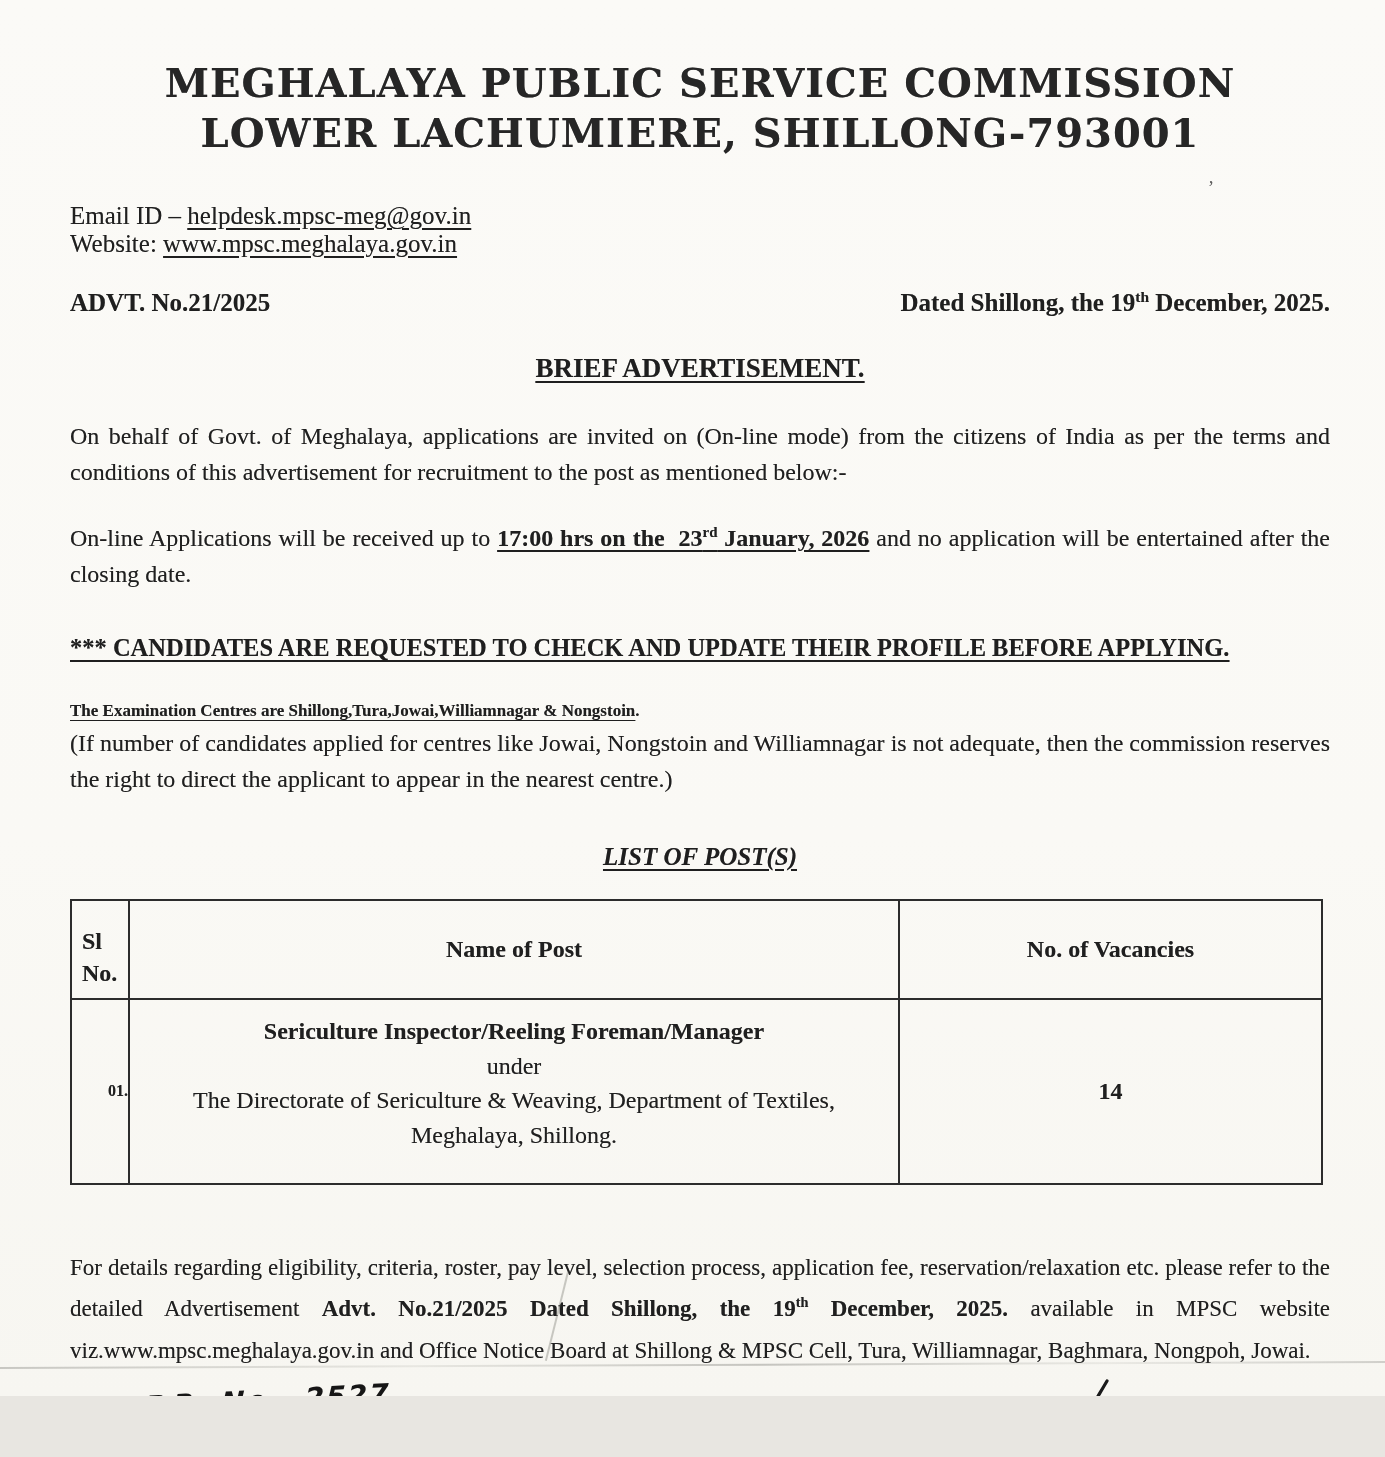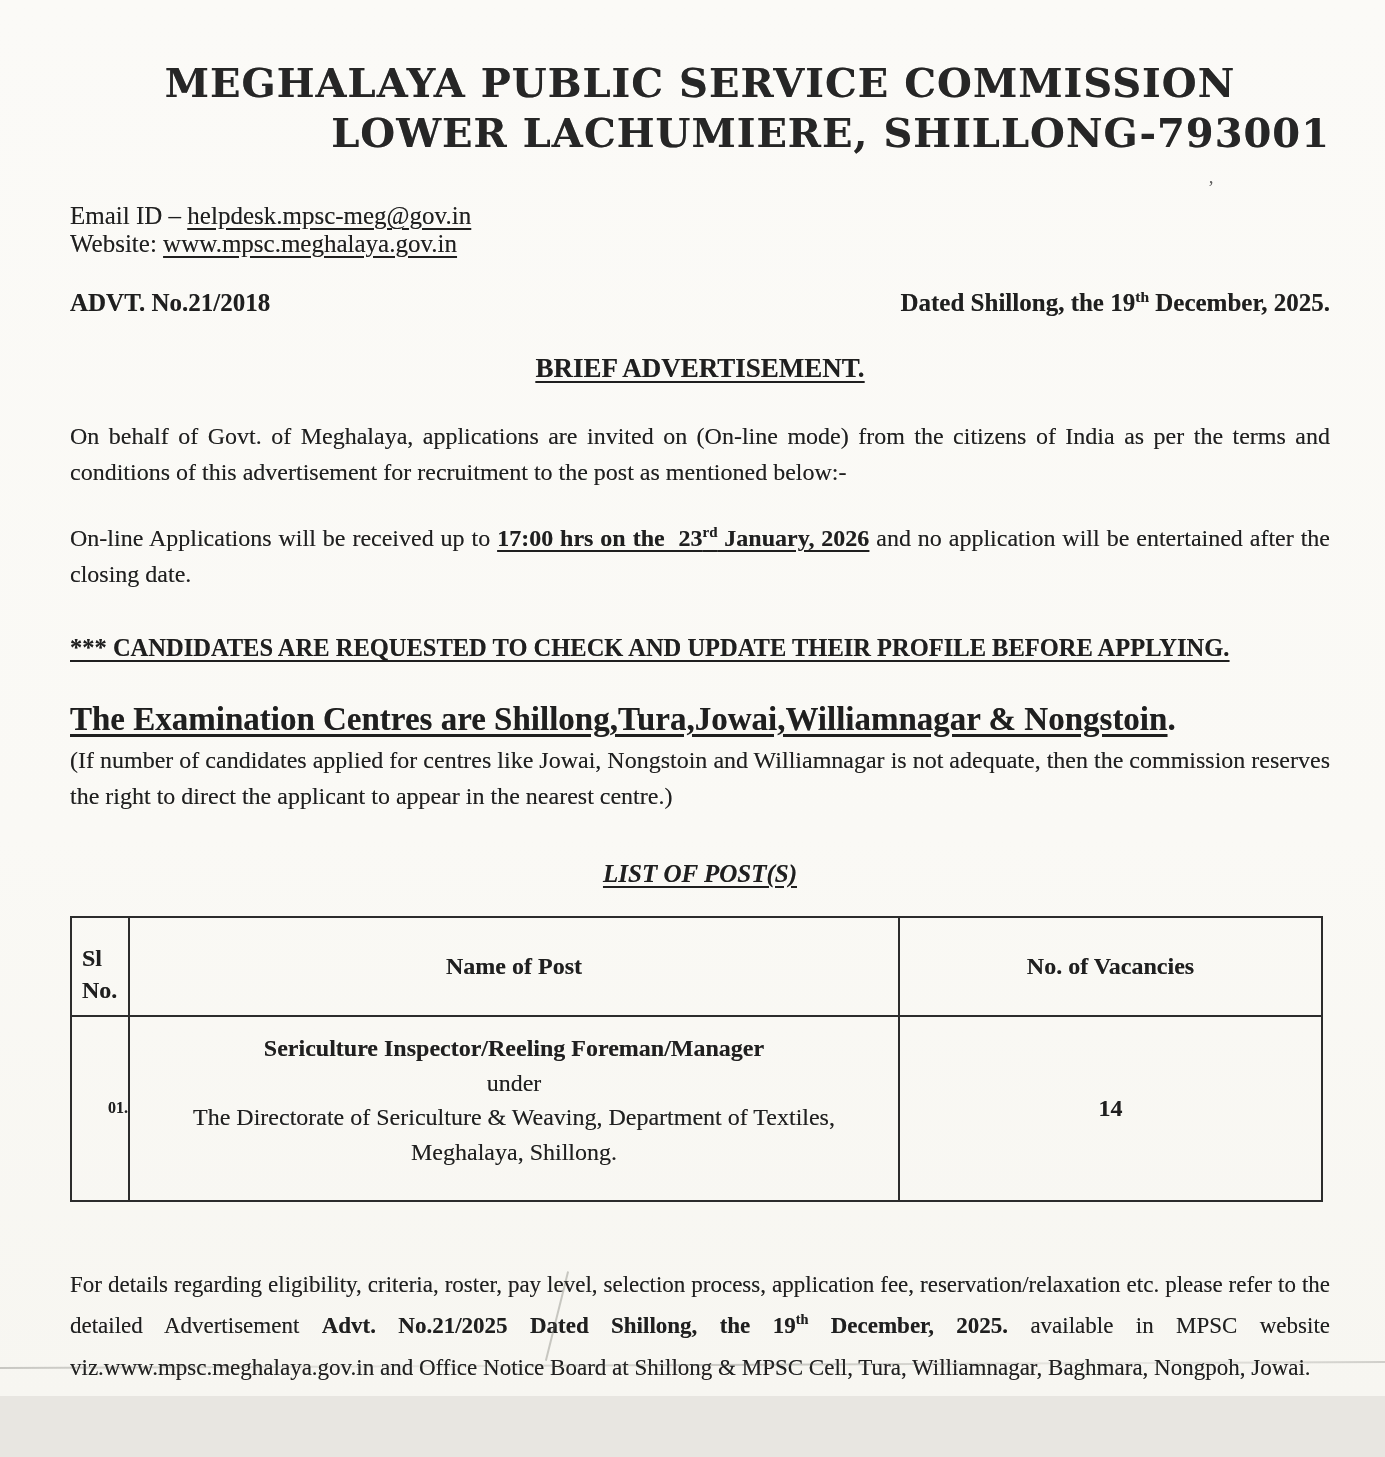--- a/index.html
+++ b/index.html
@@ -11,35 +11,35 @@
     margin: 0 auto;
     background: linear-gradient(180deg, #fbfaf7 0%, #faf9f5 60%, #f7f6f1 100%);
     color: #1f1f1f;
     font-family: "Liberation Serif", serif;
     padding: 58px 55px 0 70px;
     overflow: hidden;
     text-shadow: 0 0 0.6px rgba(20,20,20,0.45);
   }
   .doc-header { text-align: center; font-family: "DejaVu Serif", serif; font-weight: bold; letter-spacing: 1px; color: #262626; }
   .doc-header .h1 { font-size: 40px; line-height: 1.25; }
-  .doc-header .h2 { font-size: 40px; line-height: 1.25; text-align: right; }
+  .doc-header .h2 { font-size: 40px; line-height: 1.25; }
   .row { display: flex; justify-content: space-between; align-items: baseline; }
   .contact-row { margin-top: 44px; font-size: 25px; flex-direction: column; }
   .advt-row { margin-top: 30px; font-size: 25px; font-weight: bold; }
   .ul { text-decoration: underline; text-underline-offset: 4px; }
   .bold { font-weight: bold; }
   .bu { font-weight: bold; text-decoration: underline; text-underline-offset: 4px; white-space: pre-wrap; }
   .sup { vertical-align: super; font-size: 0.62em; }
   .center { text-align: center; }
   .doc-title { margin-top: 36px; font-size: 27px; }
   p.body { margin-top: 34px; font-size: 24px; line-height: 1.5; text-align: justify; }
   p.deadline { margin-top: 30px; }
   p.notice { margin-top: 38px; font-size: 24.5px; line-height: 1.5; }
   .centres-wrap { margin-top: 34px; }
-  .centres-head { font-size: 33px; }
+  .centres-head { font-size: 17px; }
   p.centres-note { margin-top: 4px; font-size: 24px; line-height: 1.5; text-align: justify; }
   .list-title { margin-top: 46px; font-size: 25px; font-style: italic; }
   table.posts { margin-top: 28px; width: 1253px; border-collapse: collapse; }
   table.posts th, table.posts td { border: 2.5px solid #2c2c2c; }
   th.sl { width: 58px; font-size: 24px; white-space: pre-line; text-align: left; padding: 24px 6px 8px 10px; line-height: 1.35; margin-top: 25px; }
   th.post { width: 770px; font-size: 24px; padding: 10px; }
   th.vac { font-size: 24px; padding: 10px; }
   td.sl { text-align: right; font-weight: bold; font-size: 16px; }
   td.post { text-align: center; font-size: 24px; padding: 14px 60px 30px 60px; line-height: 1.45; }
   td.vac { text-align: center; font-weight: bold; font-size: 24px; border-radius: 17px; }
@@ -73,21 +73,21 @@
   <div class="row contact-row">
     <div>
       <span>Email ID – </span><span class="ul">helpdesk.mpsc-meg@gov.in</span>
     </div>
     <div>
       <span>Website: </span><span class="ul">www.mpsc.meghalaya.gov.in</span>
     </div>
   </div>
 
   <div class="row advt-row">
-    <div>ADVT. No.21/2018</div>
+    <div>ADVT. No.21/2025</div>
     <div>
       <span>Dated Shillong, the 19</span><span class="sup">th</span><span> December, 2025.</span>
     </div>
   </div>
 
   <div class="center doc-title">
     <span class="bu">BRIEF ADVERTISEMENT.</span>
   </div>
 
   <p class="body">On behalf of Govt. of Meghalaya, applications are invited on (On-line mode) from the citizens of India as per the terms and conditions of this advertisement for recruitment to the post as mentioned below:-</p>

